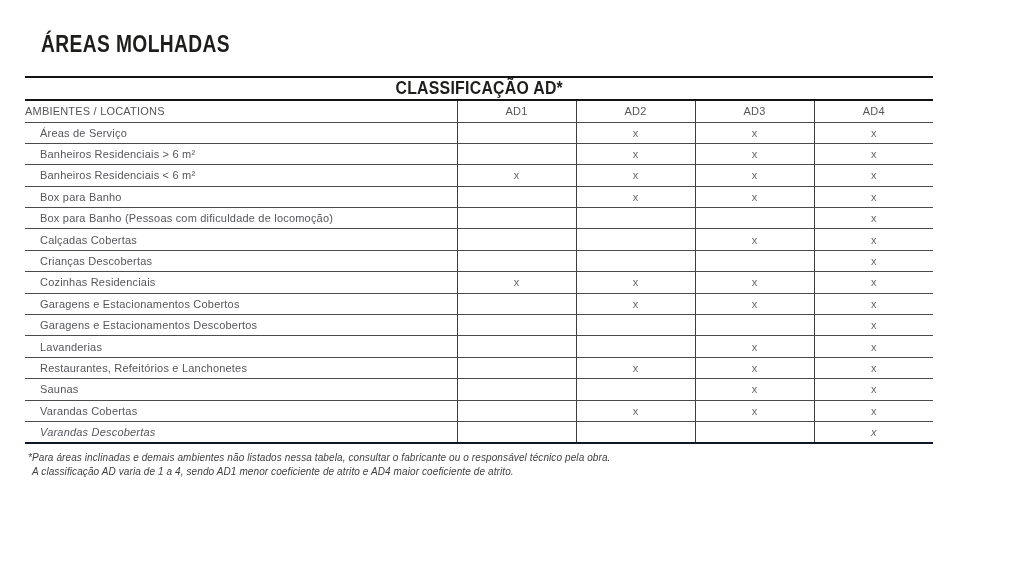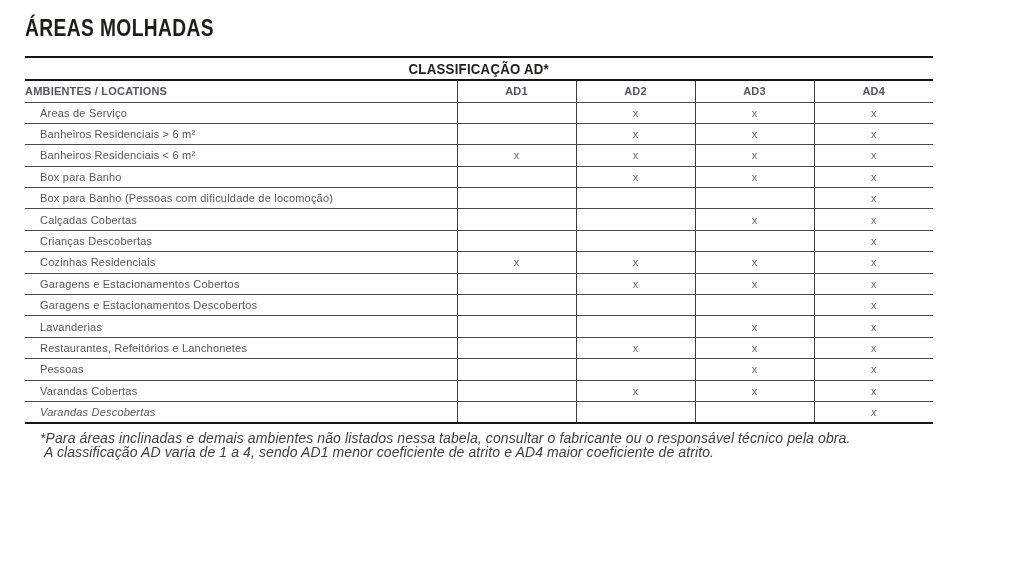--- a/index.html
+++ b/index.html
@@ -6,21 +6,21 @@
   html, body {
     margin: 0; padding: 0;
     width: 1024px; height: 561px;
     background: #ffffff;
     font-family: "Liberation Sans", sans-serif;
     overflow: hidden;
   }
   .page { padding: 12px 0 0 25px; }
 
   h1.title {
-    margin: 0; padding: 0;
+    margin: 16px; padding: 0;
     height: 32px; line-height: 32px;
     font-size: 24px;
     font-weight: bold;
     color: #1d1d1b;
   }
   .condensed {
     display: inline-block;
     transform: scaleX(0.80);
     transform-origin: left center;
     letter-spacing: 0.5px;
@@ -38,28 +38,28 @@
     table-layout: fixed;
     width: 908px;
     margin-top: 12px;
   }
   .classification-row th {
     border-top: 2px solid #141414;
     border-bottom: 2px solid #141414;
     height: 23px;
     padding: 0;
     text-align: center;
-    font-size: 15px;
+    font-size: 18px;
     font-weight: bold;
     color: #1d1d1b;
   }
   .col-header-row th {
     height: 22px;
     padding: 0;
-    font-weight: bold;
+    font-weight: normal;
     font-size: 11px;
     color: #55565a;
     border-bottom: 1px solid #4b4b4b;
     letter-spacing: 0.2px;
   }
   tbody td {
     height: 21.4px;
     padding: 0;
     font-size: 11px;
     color: #55565a;
@@ -70,22 +70,22 @@
   }
   tbody tr:last-child td { border-bottom: 2px solid #0f172a; font-style: italic; }
   .label-cell { text-align: left; padding-left: 15px; }
   .mark-cell {
     text-align: center;
     border-left: 1px solid #3f3f3f;
   }
   td.mark-cell { color: #66676b; }
 
   .footnotes {
-    margin: 7px 0 0 15px;
-    font-size: 14px;
+    margin: 7px 0 0 3px;
+    font-size: 10px;
     font-style: italic;
     color: #3f3f41;
     line-height: 14px;
     letter-spacing: 0.1px;
   }
   .fn2 { padding-left: 4px; }
 </style>
 </head>
 <body>
 
@@ -192,21 +192,21 @@
           <td class="mark-cell">x</td>
         </tr>
         <tr>
           <td class="label-cell">Restaurantes, Refeitórios e Lanchonetes</td>
           <td class="mark-cell"></td>
           <td class="mark-cell">x</td>
           <td class="mark-cell">x</td>
           <td class="mark-cell">x</td>
         </tr>
         <tr>
-          <td class="label-cell">Pessoas</td>
+          <td class="label-cell">Saunas</td>
           <td class="mark-cell"></td>
           <td class="mark-cell"></td>
           <td class="mark-cell">x</td>
           <td class="mark-cell">x</td>
         </tr>
         <tr>
           <td class="label-cell">Varandas Cobertas</td>
           <td class="mark-cell"></td>
           <td class="mark-cell">x</td>
           <td class="mark-cell">x</td>

